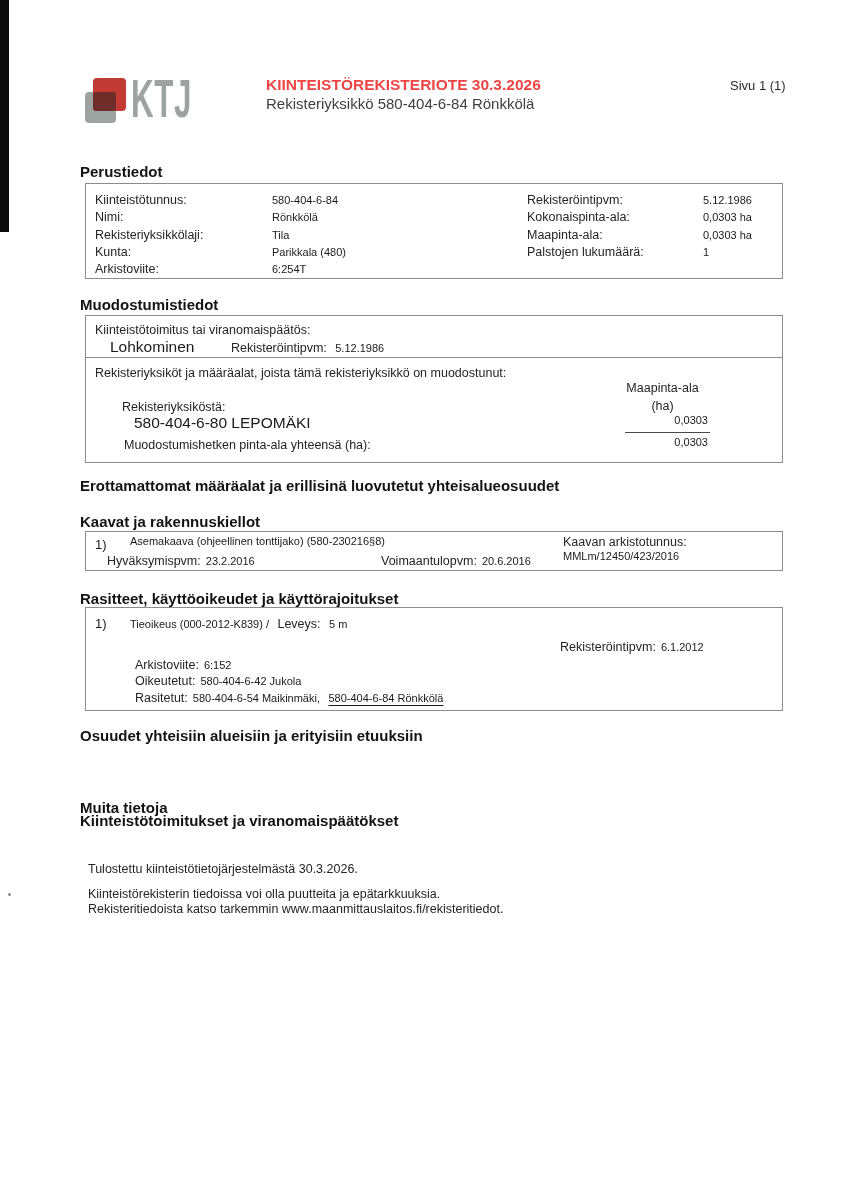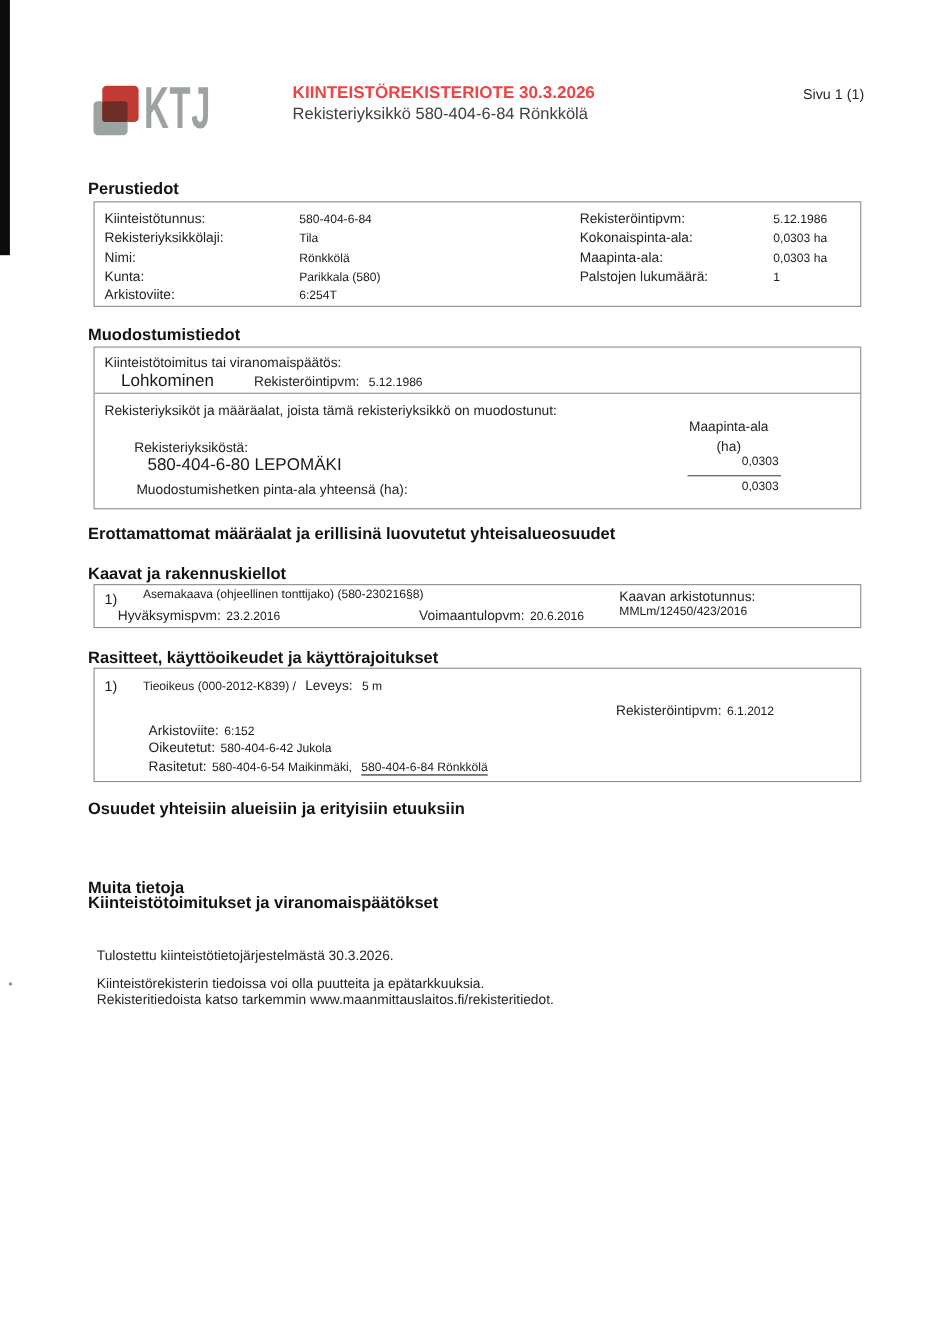--- a/index.html
+++ b/index.html
@@ -57,23 +57,23 @@
   <div class="logo-text">KTJ</div>
 </div>
 <div class="doc-title">KIINTEISTÖREKISTERIOTE 30.3.2026</div>
 <div class="doc-subtitle">Rekisteriyksikkö 580-404-6-84 Rönkkölä</div>
 <div class="page-ind">Sivu 1 (1)</div>
 
 <div class="h" style="left:80px;top:163px;">Perustiedot</div>
 <div class="box" style="left:85px;top:183px;width:698px;height:96px;"></div>
 <div class="abs pt-left" style="left:95px;top:190px;">
   <div class="pt-row"><span class="lbl">Kiinteistötunnus:</span><span class="val">580-404-6-84</span></div>
+  <div class="pt-row"><span class="lbl">Nimi:</span><span class="val">Rönkkölä</span></div>
   <div class="pt-row"><span class="lbl">Rekisteriyksikkölaji:</span><span class="val">Tila</span></div>
-  <div class="pt-row"><span class="lbl">Nimi:</span><span class="val">Rönkkölä</span></div>
-  <div class="pt-row"><span class="lbl">Kunta:</span><span class="val">Parikkala (580)</span></div>
+  <div class="pt-row"><span class="lbl">Kunta:</span><span class="val">Parikkala (480)</span></div>
   <div class="pt-row"><span class="lbl">Arkistoviite:</span><span class="val">6:254T</span></div>
 </div>
 <div class="abs pt-right" style="left:527px;top:190px;">
   <div class="pt-row"><span class="lbl">Rekisteröintipvm:</span><span class="val">5.12.1986</span></div>
   <div class="pt-row"><span class="lbl">Kokonaispinta-ala:</span><span class="val">0,0303 ha</span></div>
   <div class="pt-row"><span class="lbl">Maapinta-ala:</span><span class="val">0,0303 ha</span></div>
   <div class="pt-row"><span class="lbl">Palstojen lukumäärä:</span><span class="val">1</span></div>
 </div>
 
 <div class="h" style="left:80px;top:296px;">Muodostumistiedot</div>

